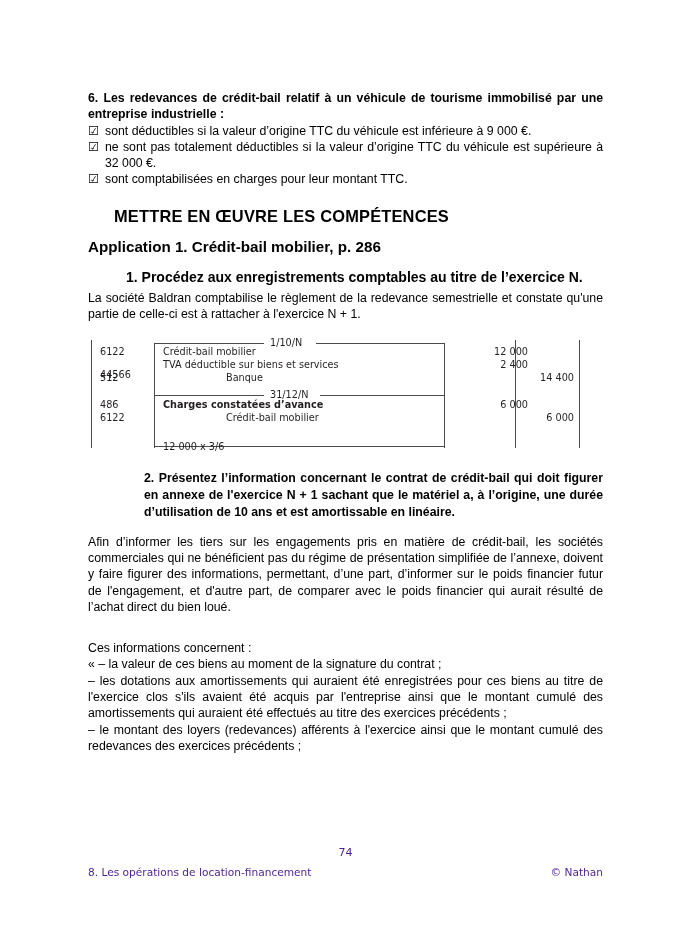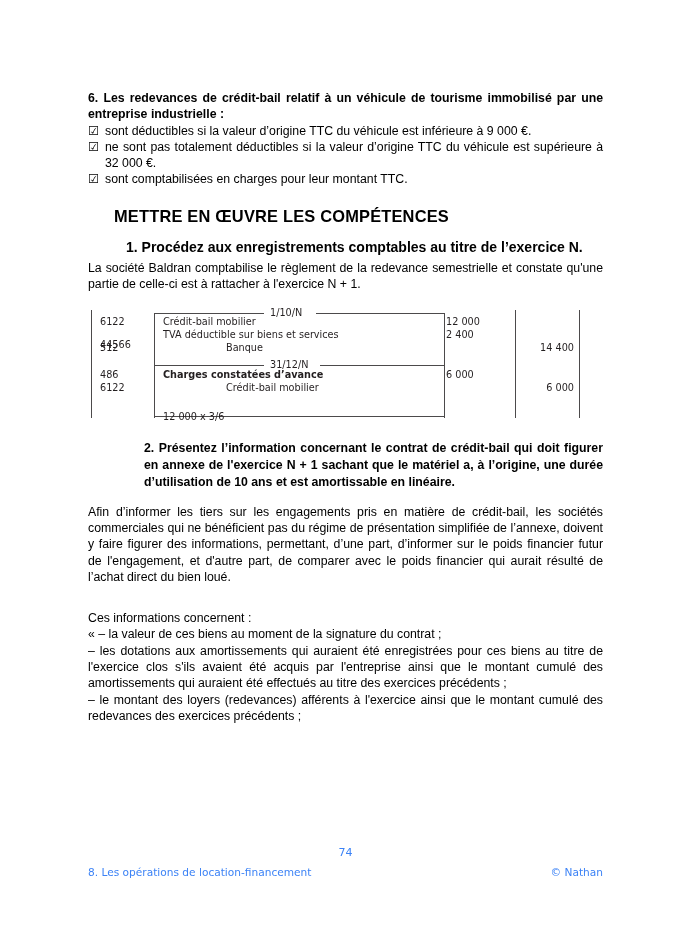--- a/index.html
+++ b/index.html
@@ -132,21 +132,21 @@
     white-space: nowrap;
   }
 
   .jrow {
     position: absolute;
     white-space: nowrap;
   }
   .acc-col  { left: 12px; }
   .lbl-col  { left: 75px; }
   .lbl-ind  { left: 138px; }
-  .deb-col  { left: 358px; width: 60px; }
+  .deb-col  { left: 380px; width: 60px; text-align: right; }
   .cre-col  { left: 432px; width: 54px; text-align: right; }
 
   
   .q2 {
     font-size: 12.3px;
     line-height: 17px;
     font-weight: bold;
     text-align: justify;
     margin: 20px 0 12px 56px;
     width: 459px;
@@ -155,21 +155,21 @@
   .p-ces  { margin-top: 25px; }
   .p-list { margin-top: 0px; }
 
   
   .footer {
     position: absolute;
     left: 88px;
     top: 846px;
     width: 515px;
     font-family: "DejaVu Sans", sans-serif;
-    color: #3b82f6;
+    color: #4c1d95;
   }
   .page-num {
     text-align: center;
     font-size: 11px;
     line-height: 14px;
   }
   .footer-row {
     display: flex;
     justify-content: space-between;
     align-items: baseline;
@@ -198,20 +198,21 @@
           <span class="opt-text">ne sont pas totalement déductibles si la valeur d’origine TTC du véhicule est supérieure à 32 000 €.</span>
         </li>
         <li class="opt-item">
           <span class="cbx">☑</span>
           <span class="opt-text">sont comptabilisées en charges pour leur montant TTC.</span>
         </li>
       </ul>
     </div>
 
     <h1 class="h-competences">METTRE EN ŒUVRE LES COMPÉTENCES</h1>
+    <h2 class="h-application">Application 1. Crédit-bail mobilier, p. 286</h2>
 
     <p class="h-question1">1. Procédez aux enregistrements comptables au titre de l’exercice N.</p>
     <p class="para p-intro">La société Baldran comptabilise le règlement de la redevance semestrielle et constate qu'une partie de celle-ci est à rattacher à l'exercice N + 1.</p>
 
     <div class="journal">
 
       <div class="rule v-rule rule-left-outer"></div>
       <div class="rule v-rule rule-box-left"></div>
       <div class="rule v-rule rule-box-right"></div>
       <div class="rule v-rule rule-debit"></div>

